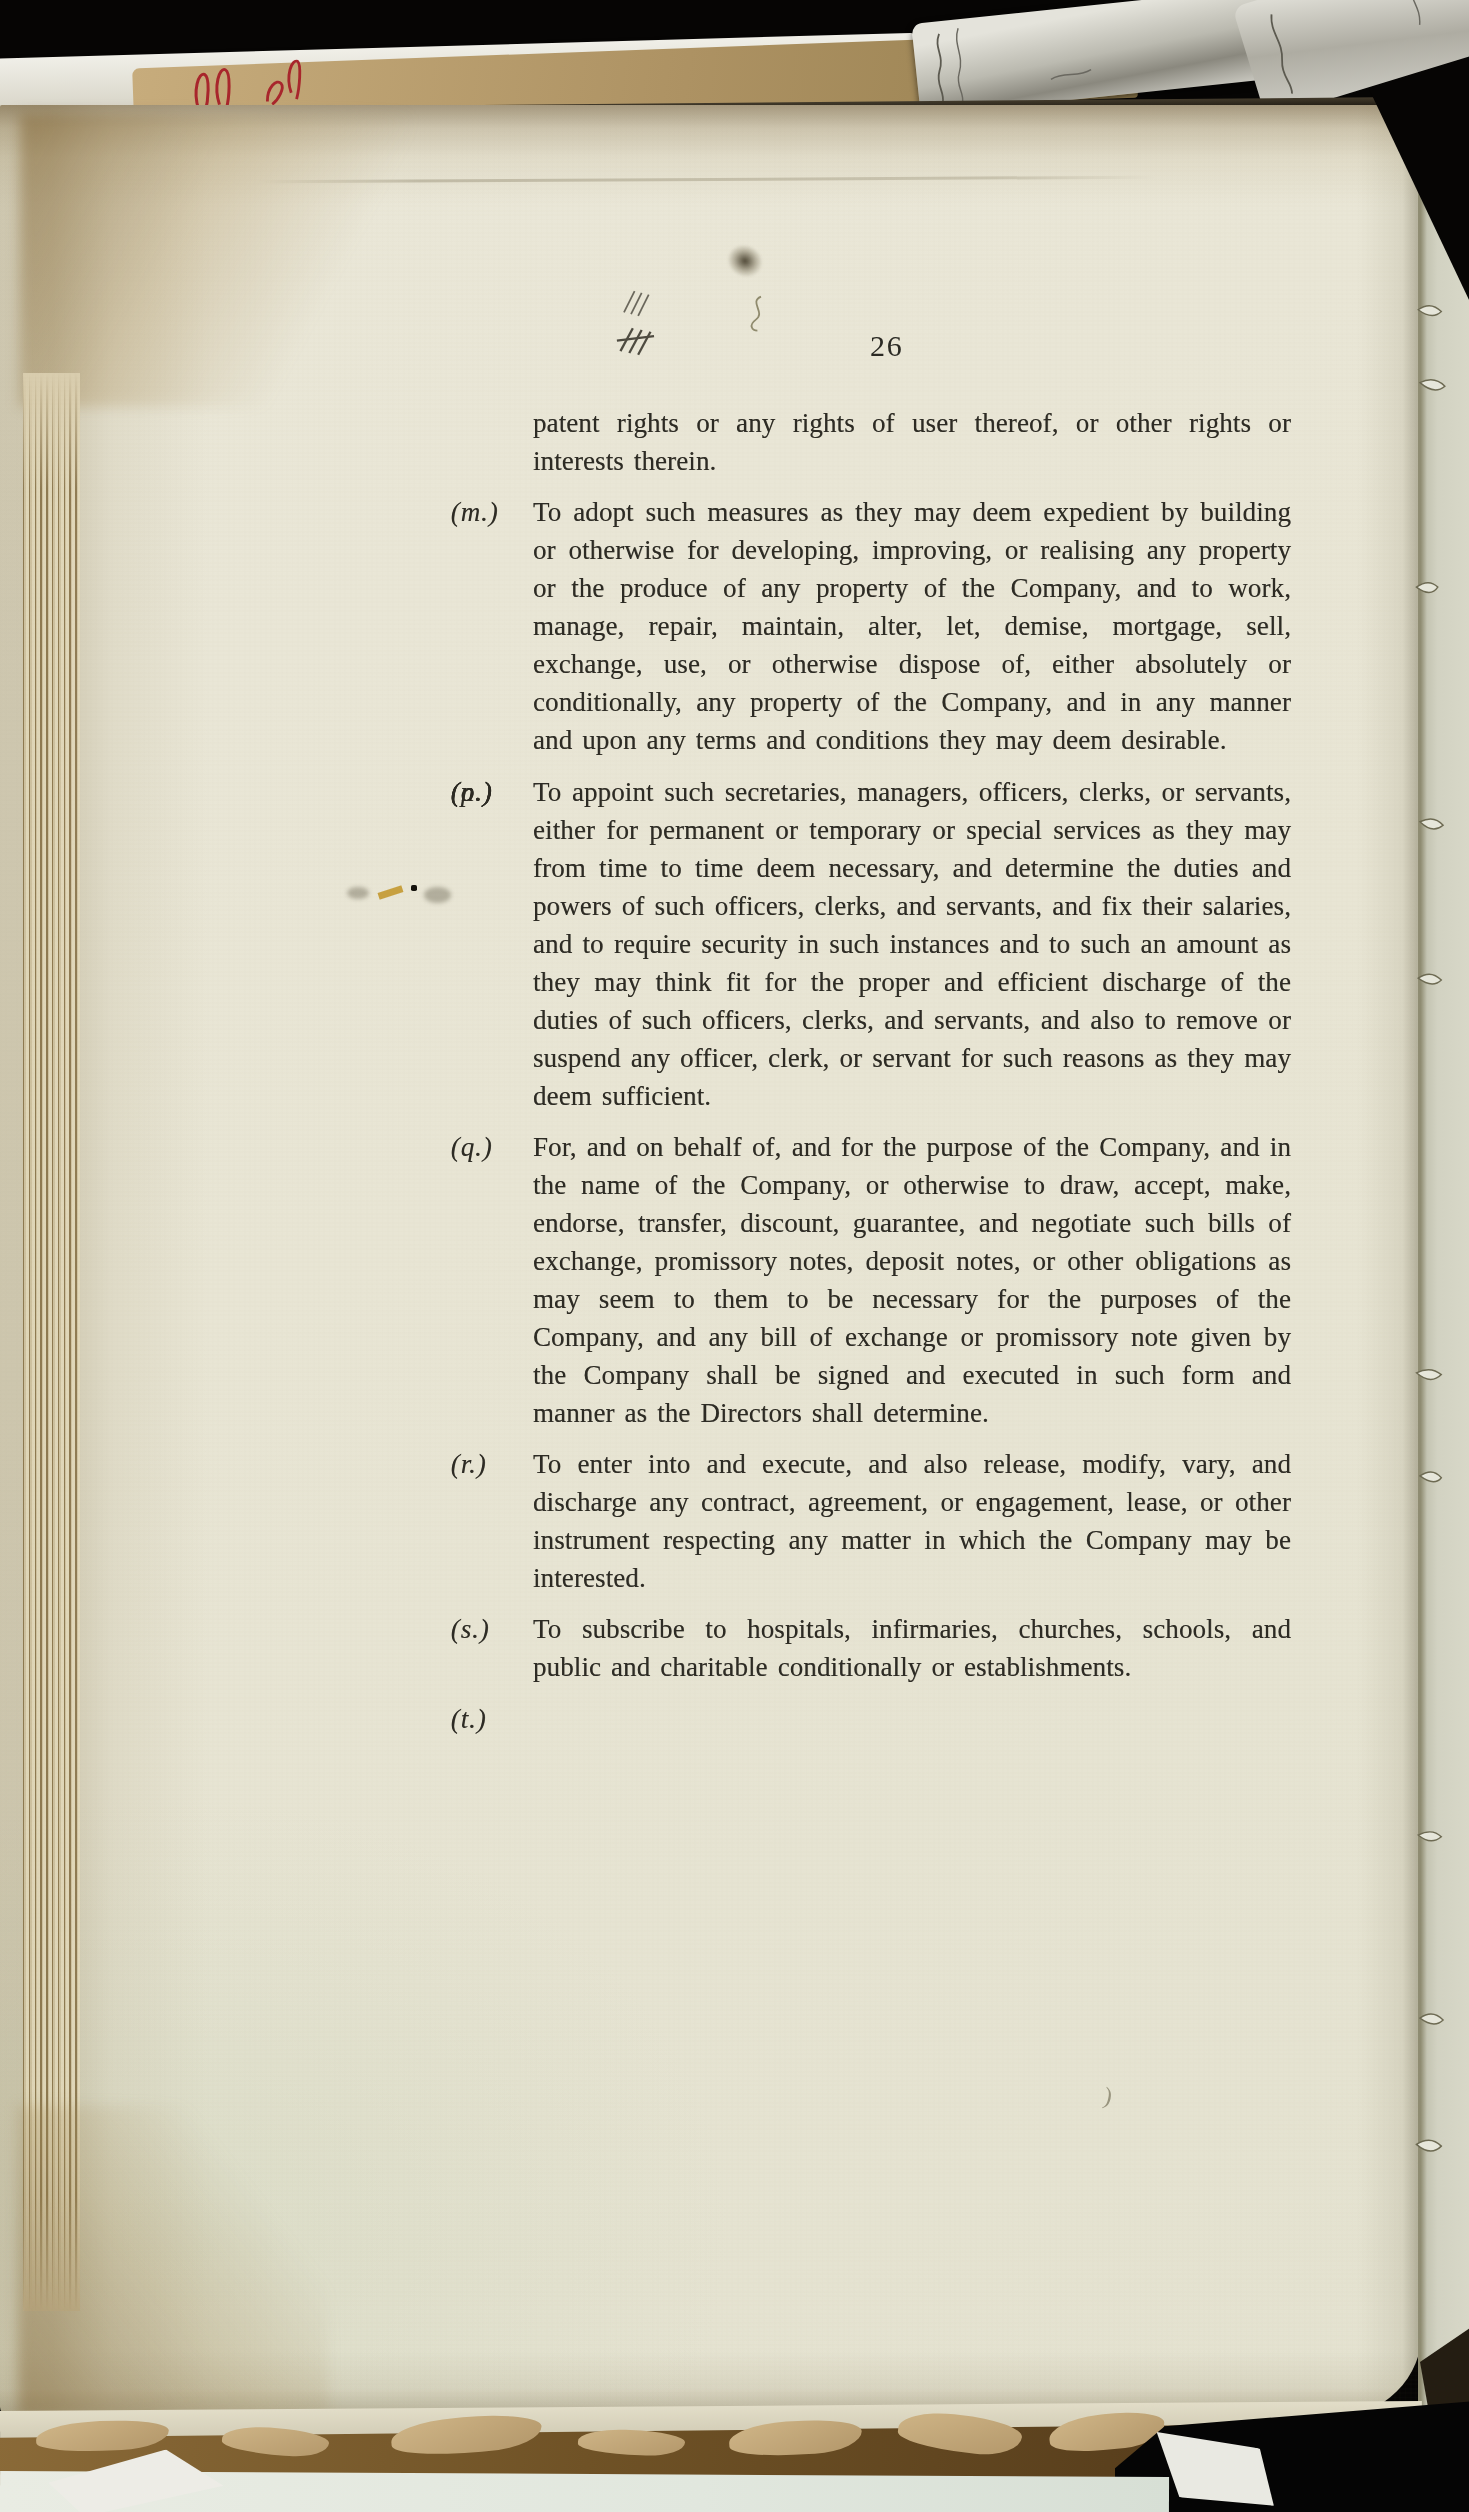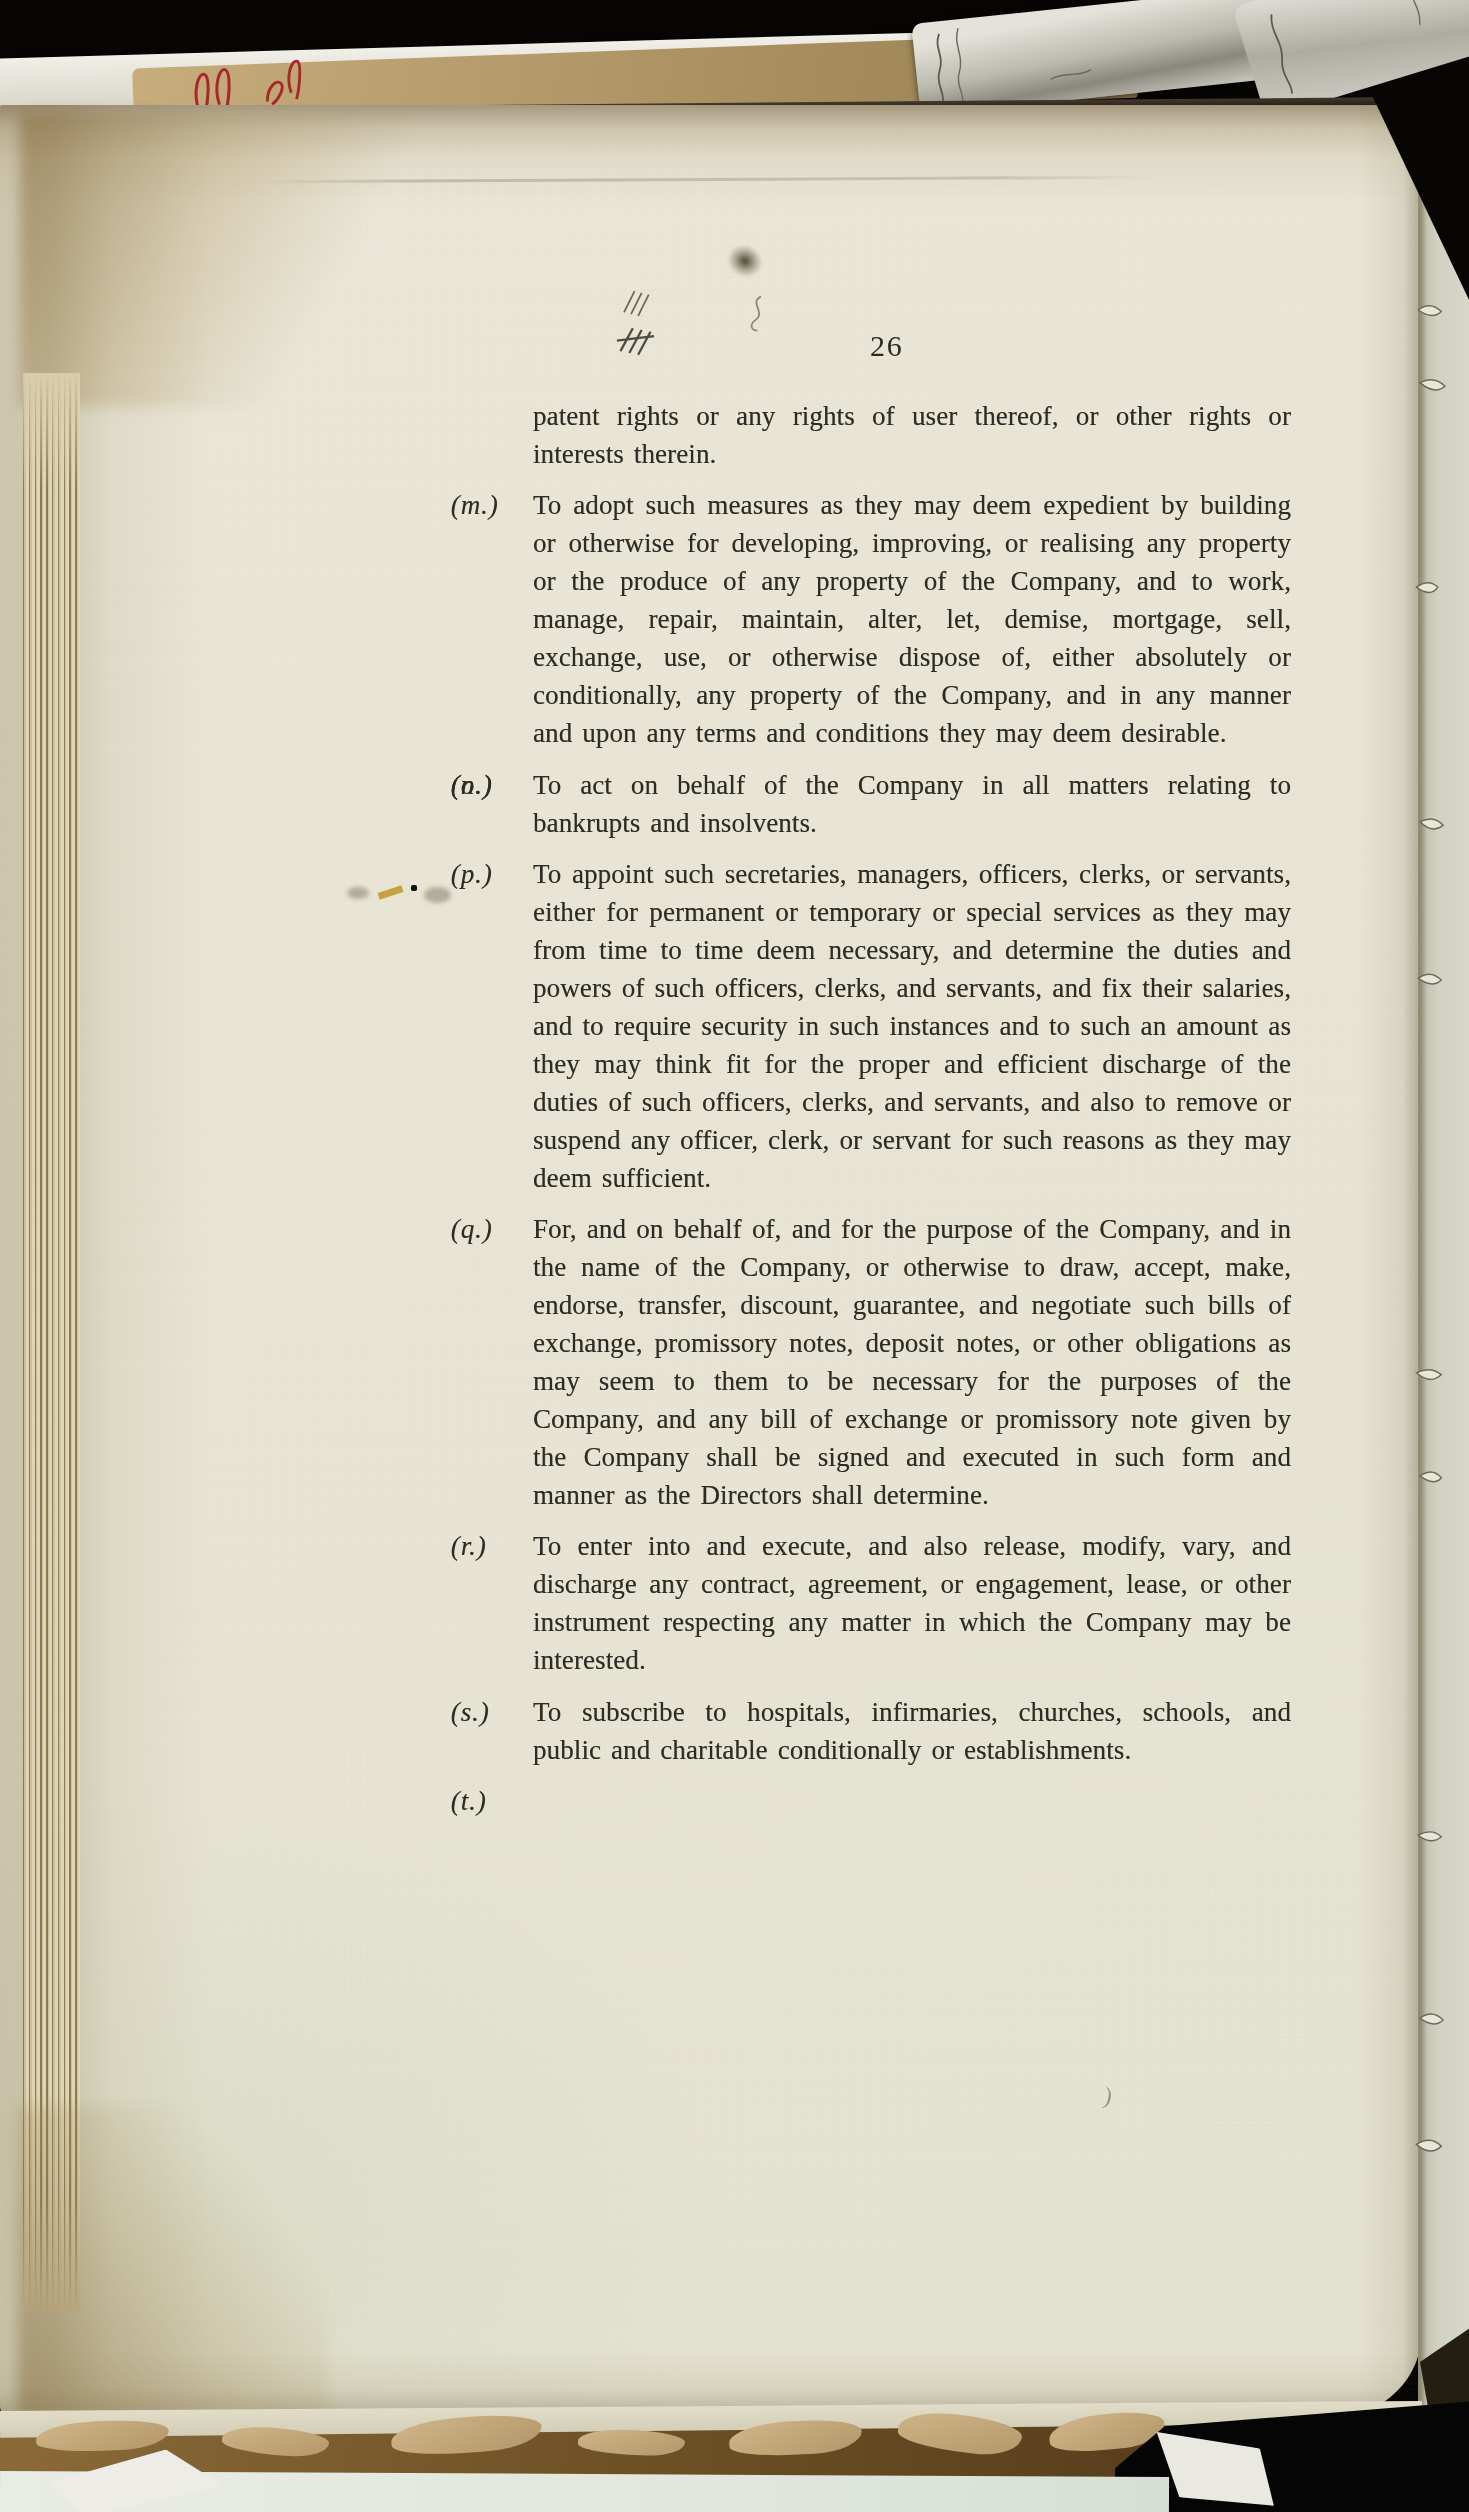--- a/index.html
+++ b/index.html
@@ -87,21 +87,21 @@
   .margin-smudge .g1{left:82px;top:9px;width:27px;height:16px;}
   .margin-smudge .g2{left:5.3px;top:9px;width:21.3px;height:12.4px;}
   .faint-paren{left:1104px;top:2083px;font-size:24px;color:rgba(90,84,58,.55);transform:rotate(12deg);}
 
   
   .pagenum{left:826px;top:329px;font-size:30px;color:#2b2a24;letter-spacing:1.8px;margin-left:44px;}
   .textcol{left:449px;top:393px;width:842px;color:#2d2b24;}
   .clause{position:relative;padding-left:84px;margin-top:13.3px;text-align:justify;
     font-size:27px;line-height:38px;word-spacing:3.1px;letter-spacing:0.1px;
     text-shadow:0.3px 0.4px 0.5px rgba(40,38,30,.45);}
-  .clause:first-child{margin-top:4px;font-family:Liberation Serif, serif;}
+  .clause:first-child{margin-top:11px;font-family:Liberation Serif, serif;}
   .clause .lbl{position:absolute;left:1.8px;top:0;width:80px;font-style:italic;letter-spacing:0.9px;}
 
   .paper-grain{left:0;top:105px;width:1422px;height:2311px;pointer-events:none;opacity:.35;
     background:repeating-linear-gradient(0deg,rgba(160,150,120,.05) 0 1.8px,rgba(0,0,0,0) 1.8px 4.4px),
                repeating-linear-gradient(90deg,rgba(160,150,120,.04) 0 1.8px,rgba(0,0,0,0) 1.8px 5.3px);}
 </style>
 </head>
 <body>
 
 <div id="stage">
@@ -207,21 +207,20 @@
     </div>
     <div class="clause">
       <span class="lbl">(m.)</span>
       <span>To adopt such measures as they may deem expedient by building or otherwise for developing, improving, or realising any property or the produce of any property of the Company, and to work, manage, repair, maintain, alter, let, demise, mortgage, sell, exchange, use, or otherwise dispose of, either absolutely or conditionally, any property of the Company, and in any manner and upon any terms and conditions they may deem desirable.</span>
     </div>
     <div class="clause">
       <span class="lbl">(n.)</span>
     </div>
     <div class="clause">
       <span class="lbl">(o.)</span>
-      <span>To act on behalf of the Company in all matters relating to bankrupts and insolvents.</span>
     </div>
     <div class="clause">
       <span class="lbl">(p.)</span>
       <span>To appoint such secretaries, managers, officers, clerks, or servants, either for permanent or temporary or special services as they may from time to time deem necessary, and determine the duties and powers of such officers, clerks, and servants, and fix their salaries, and to require security in such instances and to such an amount as they may think fit for the proper and efficient discharge of the duties of such officers, clerks, and servants, and also to remove or suspend any officer, clerk, or servant for such reasons as they may deem sufficient.</span>
     </div>
     <div class="clause">
       <span class="lbl">(q.)</span>
       <span>For, and on behalf of, and for the purpose of the Company, and in the name of the Company, or otherwise to draw, accept, make, endorse, transfer, discount, guarantee, and negotiate such bills of exchange, promissory notes, deposit notes, or other obligations as may seem to them to be necessary for the purposes of the Company, and any bill of exchange or promissory note given by the Company shall be signed and executed in such form and manner as the Directors shall determine.</span>
     </div>
     <div class="clause">

